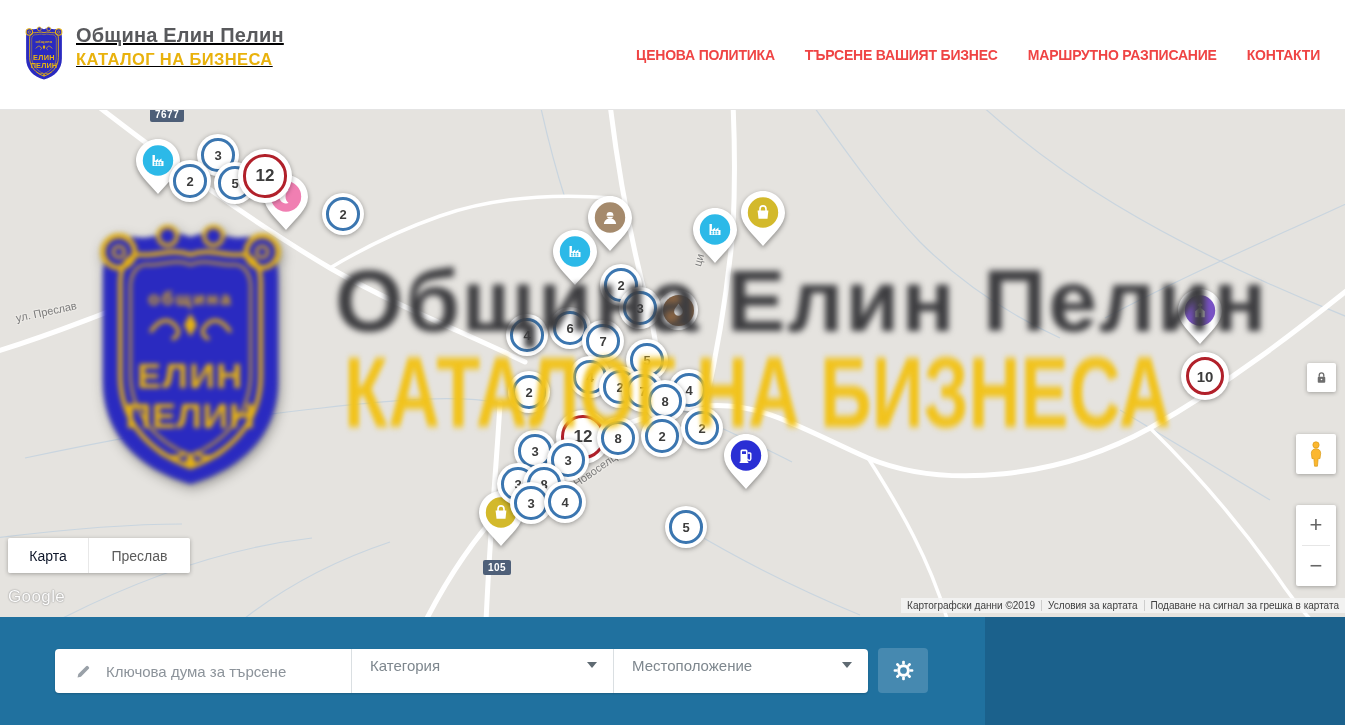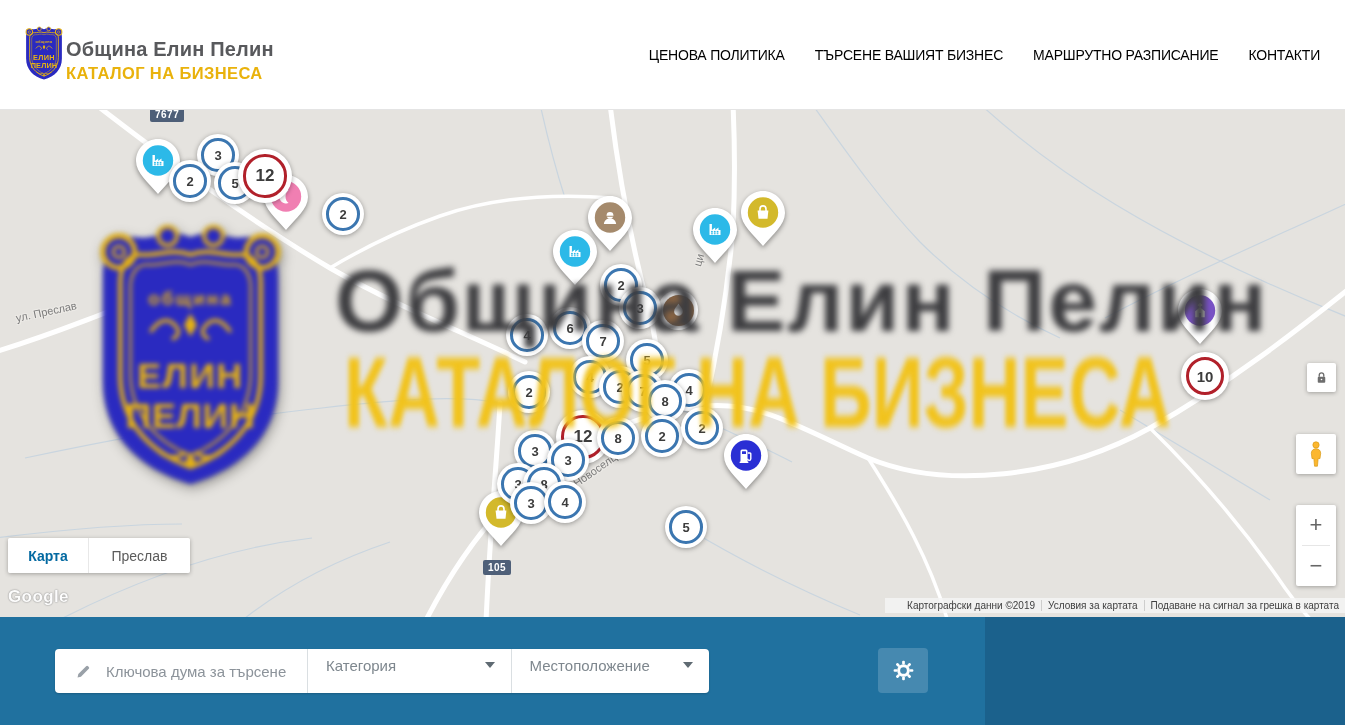--- a/index.html
+++ b/index.html
@@ -1,26 +1,26 @@
 <!DOCTYPE html>
 <html><head>
 <meta charset="utf-8">
 <style>
   html,body{margin:0;padding:0;background:#fff;}
   .page{position:relative;width:1345px;height:725px;overflow:hidden;font-family:"Liberation Sans",sans-serif;background:#fff;}
   svg text{font-family:"Liberation Sans",sans-serif;}
 
   
   .top-header{position:absolute;top:0;left:0;right:0;height:109px;background:#fff;border-bottom:1px solid #e4e4e4;z-index:80;}
-  .brand{position:absolute;left:22px;top:24px;display:flex;align-items:flex-end;cursor:pointer;}
+  .brand{position:absolute;left:22px;top:24px;display:flex;gap:10px;align-items:flex-start;cursor:pointer;text-decoration:underline;}
   .brand .crest{width:44px;height:59px;}
   .brand-title{font-size:20px;font-weight:700;color:#58595c;letter-spacing:.2px;}
   .brand-sub{font-size:16.5px;font-weight:700;color:#e9b20c;margin-top:3px;letter-spacing:.4px;}
   .main-nav{position:absolute;right:25px;top:0;height:100%;display:flex;align-items:center;gap:30px;}
-  .nav-item{font-size:14px;font-weight:400;color:#000000;letter-spacing:-.2px;text-decoration:none;cursor:pointer;white-space:nowrap;}
+  .nav-item{font-size:14px;font-weight:700;color:#ef4444;letter-spacing:-.2px;text-decoration:none;cursor:pointer;white-space:nowrap;}
 
   
   .map{position:absolute;top:110px;left:0;width:1345px;height:507px;background:#e5e3df;overflow:hidden;cursor:default;}
   .roads{position:absolute;inset:0;}
   .road-shield{position:absolute;background:#4e5f78;color:#fff;font-size:10px;font-weight:700;padding:2px 5px;border-radius:2px;letter-spacing:.5px;line-height:1.1;}
   .street-label{position:absolute;color:#7c7c7c;font-size:11px;white-space:nowrap;transform-origin:left center;
     text-shadow:-1px -1px 0 #edebe7,1px -1px 0 #edebe7,-1px 1px 0 #edebe7,1px 1px 0 #edebe7;}
   .markers{position:absolute;inset:0;}
   .cluster{position:absolute;background:#fff;border-radius:50%;box-shadow:0 1px 5px rgba(0,0,0,.35);cursor:pointer;}
   .cluster .ring{position:absolute;inset:10%;border:3px solid #3b76b0;border-radius:50%;display:flex;align-items:center;justify-content:center;}
@@ -33,38 +33,38 @@
 
   
   .watermark{position:absolute;inset:0;pointer-events:none;z-index:40;}
   .wm-crest{position:absolute;left:83px;top:103px;width:215px;height:287px;filter:blur(2.5px) drop-shadow(2px 4px 6px rgba(0,0,0,.4));}
   .wm-title{position:absolute;left:335px;top:147px;font-size:88px;font-weight:700;color:#3d3d40;letter-spacing:2px;white-space:nowrap;line-height:1;filter:blur(3.2px);}
   .wm-sub{position:absolute;left:344px;top:232px;font-size:100px;font-weight:700;color:#f1c31d;white-space:nowrap;line-height:1;transform:scaleX(.72);transform-origin:left top;filter:blur(3px);}
 
   
   .maptype{position:absolute;left:8px;top:428px;display:flex;box-shadow:0 1px 4px rgba(0,0,0,.3);border-radius:2px;overflow:hidden;z-index:60;}
   .maptype button{height:35px;background:#fff;border:none;font-size:14px;cursor:pointer;font-family:inherit;}
-  .maptype .active{width:80px;font-weight:700;color:#0369a1;}
+  .maptype .active{width:80px;font-weight:400;color:#0f172a;}
   .maptype .inactive{width:102px;color:#5b5b5b;border-left:1px solid #e8e8e8;}
-  .glogo{position:absolute;left:8px;top:477px;color:#fff;font-size:17px;letter-spacing:.4px;opacity:.92;font-weight:700;
+  .glogo{position:absolute;left:8px;top:477px;color:#fff;font-size:17px;letter-spacing:.4px;opacity:.92;font-weight:400;
     text-shadow:0 0 2px #8f8f8f,0 0 1px #8f8f8f;z-index:60;}
-  .attrib{position:absolute;right:0;bottom:4px;height:15px;display:flex;align-items:center;background:rgba(245,245,245,.8);z-index:60;padding-left:16px;}
+  .attrib{position:absolute;right:0;bottom:4px;height:15px;display:flex;align-items:center;background:rgba(245,245,245,.8);z-index:60;}
   .attrib span{font-size:10px;color:#3e3e3e;padding:0 6px;white-space:nowrap;}
   .attrib span + span{border-left:1px solid rgba(0,0,0,.15);}
   .ctl{position:absolute;background:#fff;box-shadow:0 1px 4px rgba(0,0,0,.3);border-radius:2px;z-index:60;}
   .lock-btn{left:1307px;top:253px;width:29px;height:29px;display:flex;align-items:center;justify-content:center;cursor:pointer;}
   .pegman-btn{left:1296px;top:324px;width:40px;height:40px;display:flex;align-items:center;justify-content:center;cursor:pointer;}
   .zoomctl{left:1296px;top:395px;width:40px;height:81px;display:flex;flex-direction:column;}
   .zbtn{flex:1;display:flex;align-items:center;justify-content:center;font-size:22px;color:#666;cursor:pointer;user-select:none;}
   .zdiv{height:1px;background:#e6e6e6;margin:0 6px;}
 
   
   .searchbar{position:absolute;left:0;top:617px;width:1345px;height:108px;background:#20719f;}
   .searchbar .right-zone{position:absolute;left:985px;top:0;width:360px;height:108px;background:#1b618c;}
-  .fields{position:absolute;left:55px;top:32px;width:654px;height:44px;background:#fff;border-radius:4px;display:flex;align-items:stretch;box-shadow:0 1px 2px rgba(0,0,0,.18);}
+  .fields{position:absolute;left:55px;top:32px;width:813px;height:44px;background:#fff;border-radius:4px;display:flex;align-items:stretch;box-shadow:0 1px 2px rgba(0,0,0,.18);}
   .f-keyword{width:296px;display:flex;align-items:center;gap:12px;padding-left:20px;box-sizing:border-box;}
   .f-keyword input{border:none;outline:none;flex:1;font-size:15px;color:#444;font-family:inherit;background:transparent;min-width:0;}
   .f-keyword input::placeholder{color:#8c939a;opacity:1;}
   .f-select{display:flex;align-items:center;justify-content:space-between;padding:0 16px 12px 18px;border-left:1px solid #dadfe2;cursor:pointer;box-sizing:border-box;}
   .f-cat{width:262px;}
   .f-loc{width:255px;}
   .f-select .lbl{font-size:15px;color:#7e878e;}
   .caret{width:0;height:0;border-left:5px solid transparent;border-right:5px solid transparent;border-top:6px solid #5f6a72;}
   .gear-btn{position:absolute;left:878px;top:31px;width:50px;height:45px;background:#4689b0;border:none;border-radius:4px;display:flex;align-items:center;justify-content:center;cursor:pointer;}
   .search-btn{position:absolute;left:1016px;top:31px;width:305px;height:46px;border:none;border-radius:4px;

